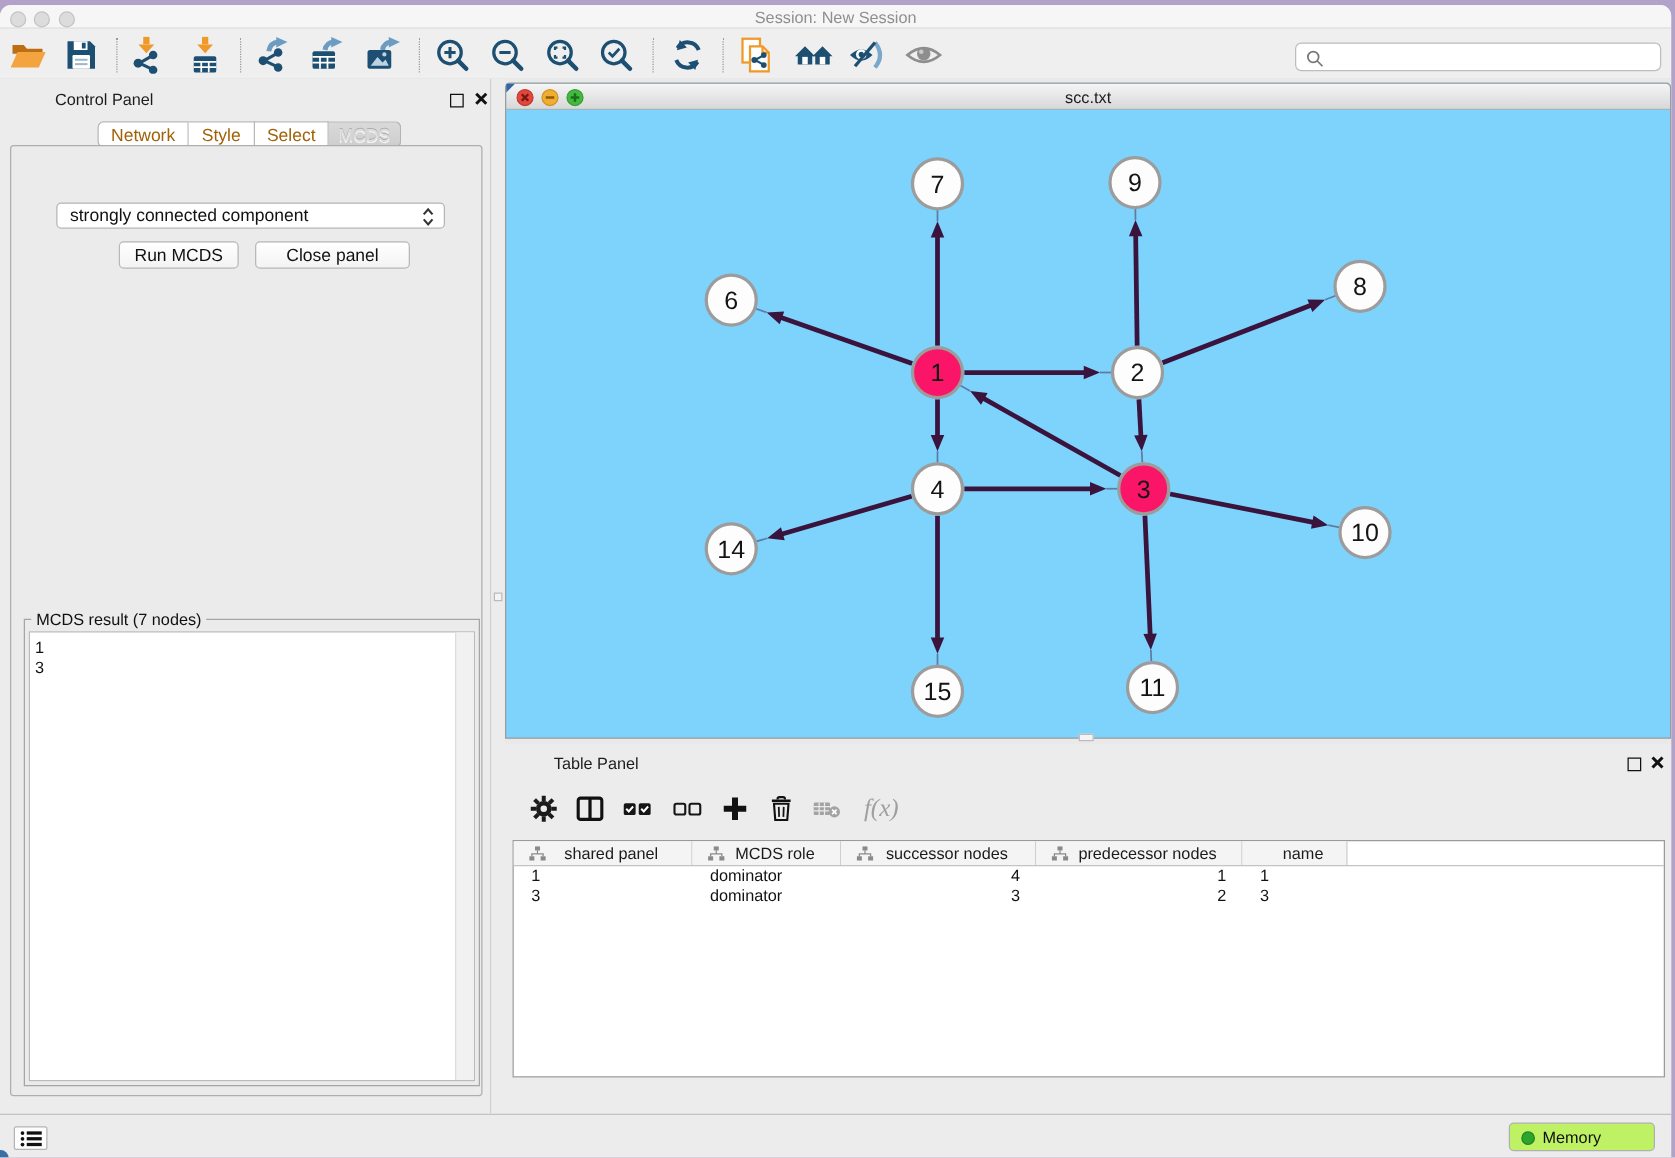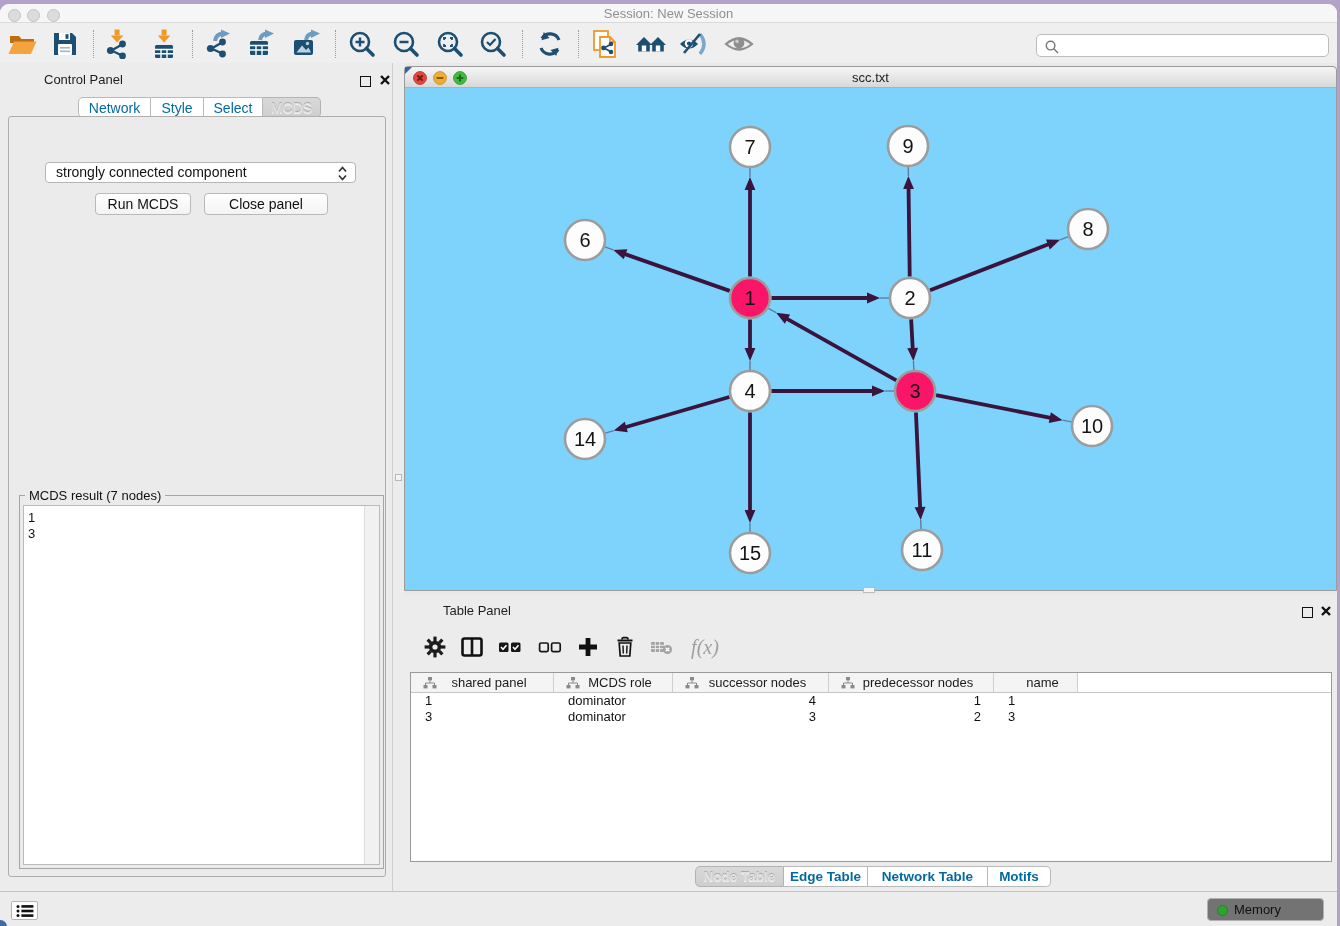--- a/index.html
+++ b/index.html
@@ -37,21 +37,21 @@
 
   
   #control-panel { position:absolute; left:0; top:0; width:393px; height:828px; background:#ececec; border-right:1px solid #cfcfcf; }
   #cp-header { position:absolute; left:0; top:0; width:100%; height:32px; }
   .panel-title { font-size:13px; color:#1d1d1d;margin-left:28px; }
   #cp-title { position:absolute; left:16px; top:9px; }
   .float-icon { width:11px; height:11px; border:1.6px solid #111; display:inline-block; background:transparent; }
 
   
   .seg-bar { position:absolute; display:flex; height:21px; }
-  .seg { height:21px; line-height:20px; text-align:center; font-size:14px; color:#0369a1;
+  .seg { height:21px; line-height:20px; text-align:center; font-size:14px; color:#a16207;
     background:#fff; border:1px solid #b9b9b9; border-left:none; padding:0; }
   .seg:first-child { border-left:1px solid #b9b9b9; border-radius:5px 0 0 5px; }
   .seg:last-child { border-radius:0 5px 5px 0; }
   .seg.selected { background:linear-gradient(#d9d9d9,#cecece); color:#dfdfdf;
     text-shadow:0 -1px 0 #ababab, 0 1px 0 #f2f2f2; border-color:#b3b3b3; }
 
   #cp-content { position:absolute; left:8px; top:53px; width:378px; height:761px;
     background:#ebebeb; border:1px solid #aeaeae; border-radius:3px; }
   #opt-label { position:absolute; left:0; top:21px; width:100%; text-align:center;
     font-size:14px; color:#111; }
@@ -119,21 +119,21 @@
 
   #tp-tabs { left:291px; top:271px; }
   #tp-tabs .seg { font-weight:600; font-size:13.5px; }
 
   
   #status-bar { position:absolute; left:0; top:887px; width:1337px; height:35px;
     background:#ececec; border-top:1px solid #c3c3c3; }
   #list-btn { position:absolute; left:11px; top:9px; width:27px; height:19px; background:#fdfdfd;
     border:1px solid #b5b5b5; border-radius:2px; display:flex; align-items:center; justify-content:center; }
   #memory-btn { position:absolute; left:1207px; top:6px; width:117px; height:23px;
-    background:#737373; border:1px solid #b0b0b0; border-radius:4px; font-size:13px; color:#111; }
+    background:#bef264; border:1px solid #b0b0b0; border-radius:4px; font-size:13px; color:#111; }
   #memory-dot { position:absolute; left:9px; top:6px; width:11px; height:11px; border-radius:50%;
     background:#2ca52c; border:1px solid #238423; }
   #memory-label { position:absolute; left:26px; top:3px; }
   #corner-blue { position:absolute; left:-6px; top:28px; width:13px; height:13px; border-radius:50%;
     background:#3b6ea5; }
 </style>
 </head>
 <body>
 
 <div id="app-window">
@@ -639,26 +639,20 @@
               </div>
               <div class="td-row" style="top: 36px;">
                 <div class="td-cell" style="left: 0px; width: 143px; text-align: left; padding: 0px 0px 0px 14px;">3</div>
                 <div class="td-cell" style="left: 143px; width: 119px; text-align: left; padding: 0px 0px 0px 14px;">dominator</div>
                 <div class="td-cell" style="left: 262px; width: 156px; text-align: right; padding: 0px 13px 0px 0px;">3</div>
                 <div class="td-cell" style="left: 418px; width: 165px; text-align: right; padding: 0px 13px 0px 0px;">2</div>
                 <div class="td-cell" style="left: 583px; width: 84px; text-align: left; padding: 0px 0px 0px 14px;">3</div>
               </div>
             </div>
         </div>
-        <div class="seg-bar" id="tp-tabs">
-            <div class="seg selected" style="width: 89px;">Node Table</div>
-            <div class="seg" style="width: 84px;">Edge Table</div>
-            <div class="seg" style="width: 120px;">Network Table</div>
-            <div class="seg" style="width: 63px;">Motifs</div>
-          </div>
       </div>
     </div>
   </div>
 
   <div id="status-bar">
     <div id="list-btn">
       <svg width="18" height="14" viewBox="0 0 18 14">
         <g fill="#111">
           <circle cx="2" cy="2.4" r="1.5"></circle>
             <rect x="5.4" y="1.1" width="12" height="2.6"></rect>

